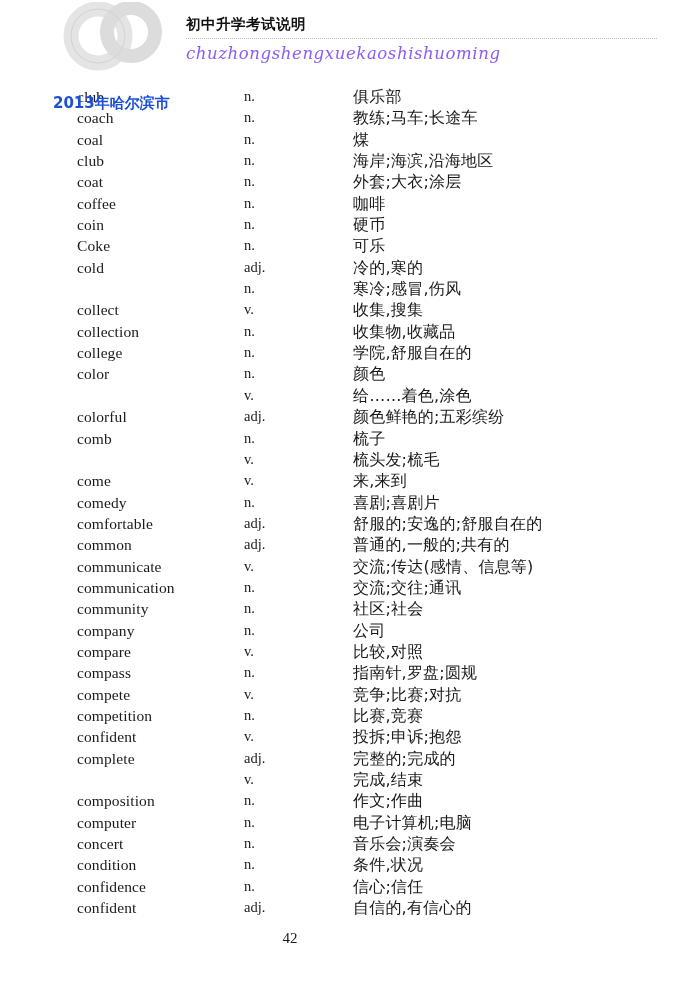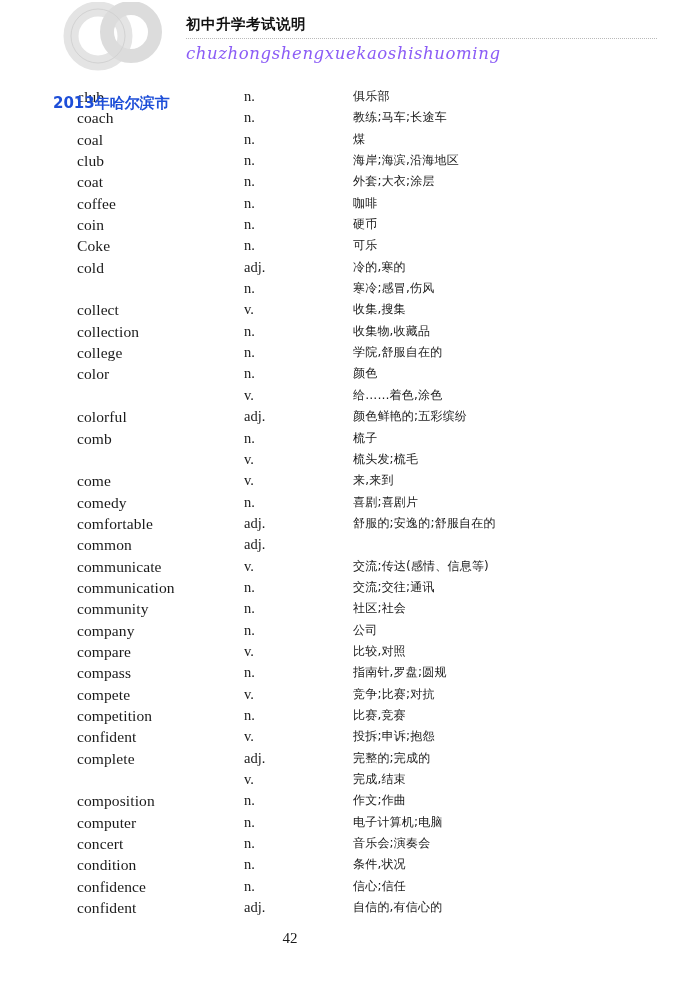--- a/index.html
+++ b/index.html
@@ -105,21 +105,21 @@
     position: absolute;
     left: 228px;
     top: 0;
     font-size: 14.5px;
   }
   .col-def {
     position: absolute;
     left: 337px;
     top: 0;
     font-family: "DejaVu Sans", sans-serif;
-    font-size: 12px;
+    font-size: 16px;
     letter-spacing: 0.2px;
   }
 
   
   .page-number {
     position: absolute;
     left: 0;
     top: 930px;
     width: 580px;
     text-align: center;
@@ -251,20 +251,21 @@
       <span class="col-def">喜剧;喜剧片</span>
     </div>
     <div class="entry-row">
       <span class="col-word">comfortable</span>
       <span class="col-pos">adj.</span>
       <span class="col-def">舒服的;安逸的;舒服自在的</span>
     </div>
     <div class="entry-row">
       <span class="col-word">common</span>
       <span class="col-pos">adj.</span>
+      <span class="col-def">普通的,一般的;共有的</span>
     </div>
     <div class="entry-row">
       <span class="col-word">communicate</span>
       <span class="col-pos">v.</span>
       <span class="col-def">交流;传达(感情、信息等)</span>
     </div>
     <div class="entry-row">
       <span class="col-word">communication</span>
       <span class="col-pos">n.</span>
       <span class="col-def">交流;交往;通讯</span>

